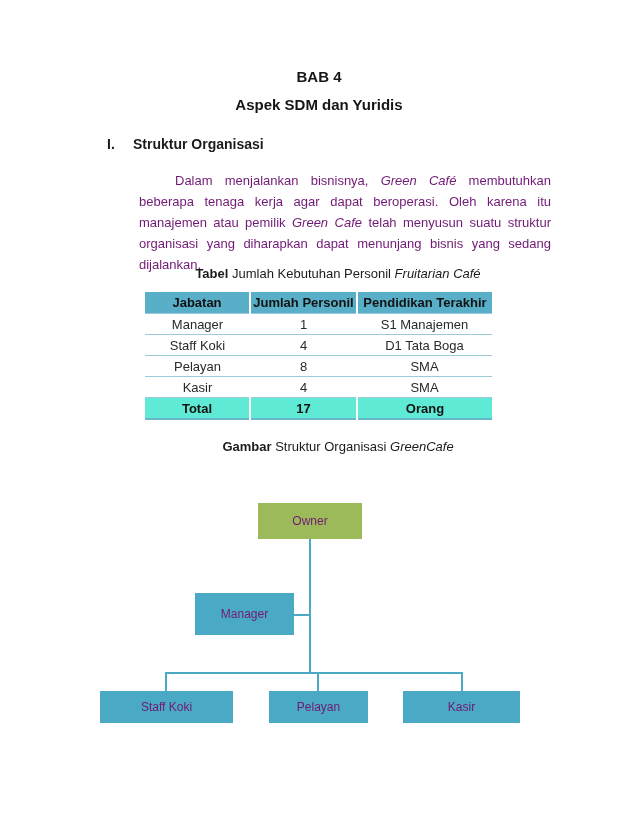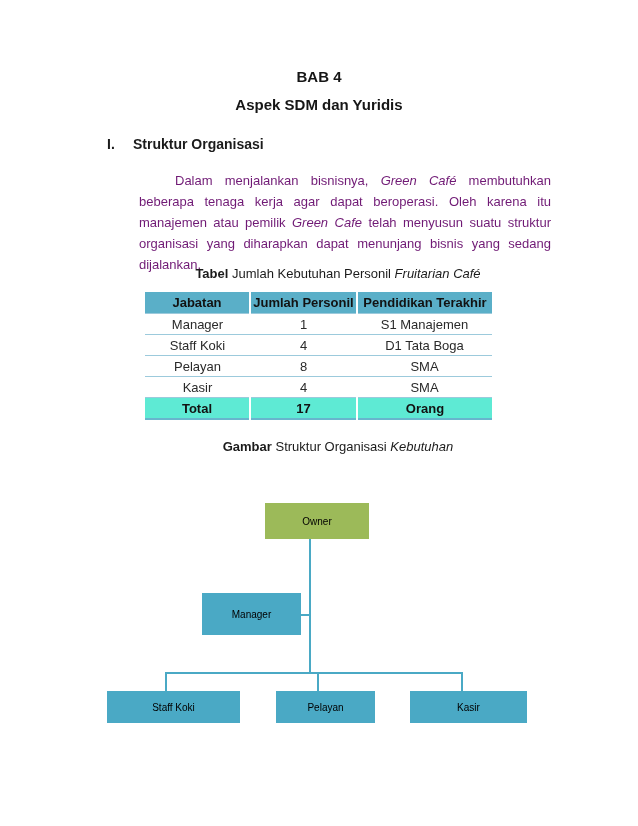--- a/index.html
+++ b/index.html
@@ -58,21 +58,21 @@
     background: #ffffff;
   }
   table.personnel tr.total-row td {
     background: #5eead4; font-weight: bold; color: #121212;
   }
   table.personnel tr.total-row td + td { border-left: 2px solid #ffffff; }
 
   
   .org-box {
     position: absolute; display: flex; align-items: center; justify-content: center;
-    color: #000000; font-size: 10px; margin-left: 7px;
+    color: #701a75; font-size: 12px;
   }
   .org-green { background: #9cba59; }
   .org-teal  { background: #4aa9c5; }
   .connector { position: absolute; background: #4aa9c5; }
 
   .box-owner     { left: 258px; top: 503px; width: 104px; height: 36px; }
   .box-manager   { left: 195px; top: 593px; width: 99px;  height: 42px; }
   .box-staffkoki { left: 100px; top: 691px; width: 133px; height: 32px; }
   .box-pelayan   { left: 269px; top: 691px; width: 99px;  height: 32px; }
   .box-kasir     { left: 403px; top: 691px; width: 117px; height: 32px; }
@@ -145,21 +145,21 @@
         <td>SMA</td>
       </tr>
       <tr class="total-row">
         <td>Total</td>
         <td>17</td>
         <td>Orang</td>
       </tr>
     </tbody>
   </table>
 
-  <div class="abs caption caption-figure"><span class="b">Gambar</span><span> Struktur Organisasi </span><span class="i">Kebutuhan</span></div>
+  <div class="abs caption caption-figure"><span class="b">Gambar</span><span> Struktur Organisasi </span><span class="i">GreenCafe</span></div>
 
   <div class="connector line-owner-down"></div>
   <div class="connector line-manager-stub"></div>
   <div class="connector line-horizontal"></div>
   <div class="connector line-stub-staff"></div>
   <div class="connector line-stub-pelayan"></div>
   <div class="connector line-stub-kasir"></div>
 
   <div class="org-box org-green box-owner">Owner</div>
   <div class="org-box org-teal box-manager">Manager</div>

